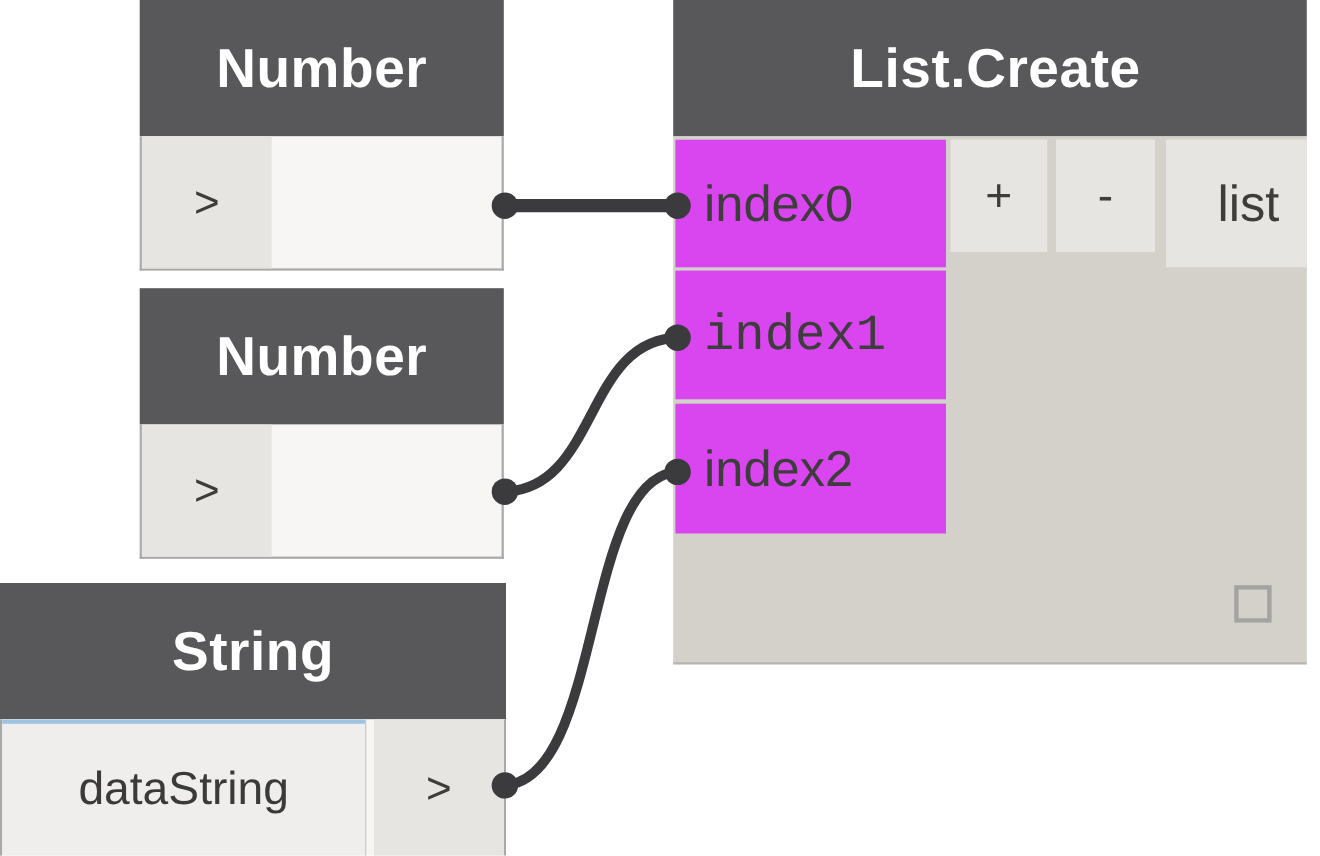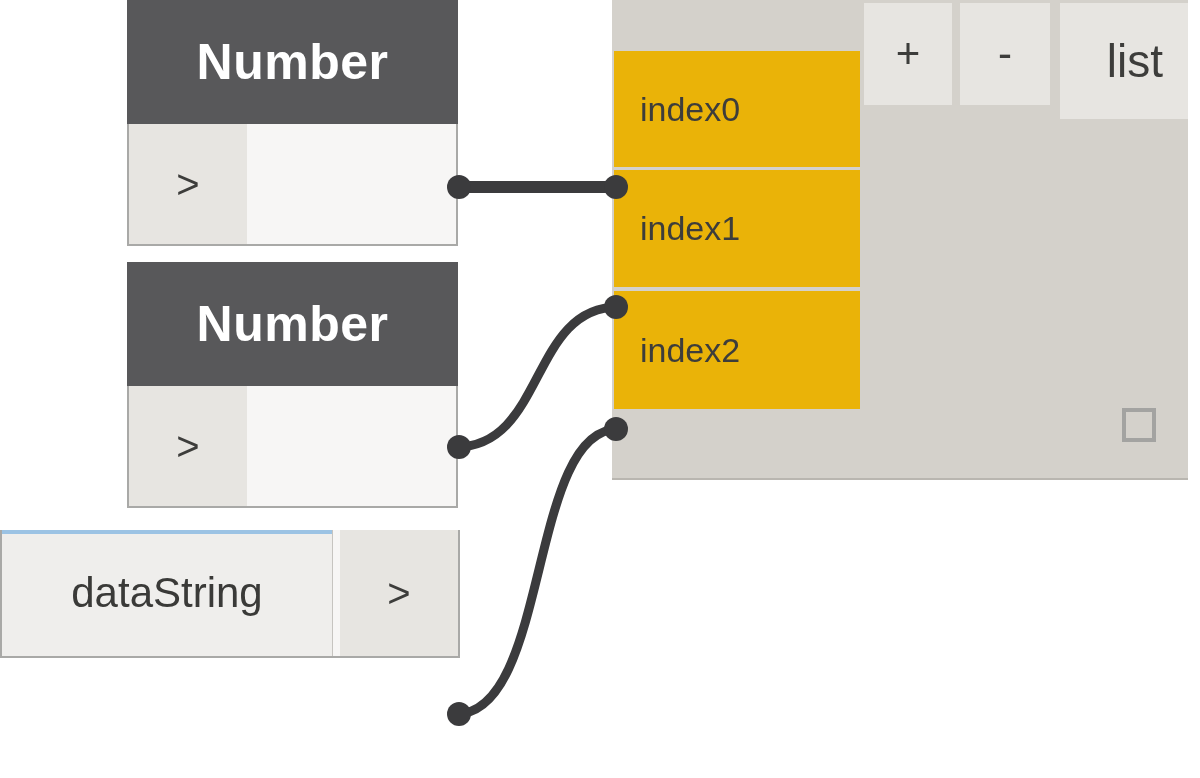--- a/index.html
+++ b/index.html
@@ -56,26 +56,25 @@
   .list-body {
     position:relative;
     background:#d4d1cb;
     height:480px;
     border-right:2px solid #b9b6b0;
     border-bottom:2px solid #b9b6b0;
   }
   .in-port {
     position:absolute;
     left:2px; width:246px;
-    background:#eab308;
+    background:#d946ef;
     color:#3d3d3b;
-    font-size:34px;
+    font-size:46px;
     display:flex; align-items:center;
     padding-left:26px;
-    margin-top:48px;
   }
   .lc-btn {
     position:absolute;
     top:3px; height:102px;
     background:#e7e5e1;
     color:#3d3d3b;
     font-size:42px;
     display:flex; align-items:center; justify-content:center;
   }
   .out-list {
@@ -119,30 +118,36 @@
   <div class="node" style="left:127px; top:262px; width:331px;">
     <div class="node-header">
       <span>Number</span>
     </div>
     <div class="port-row">
       <div class="out-port">&gt;</div>
     </div>
   </div>
 
   <div class="node" style="left:0; top:530px; width:460px;">
+    <div class="node-header">
+      <span>String</span>
+    </div>
     <div class="port-row" style="height:128px;">
       <div class="value-box focus">dataString</div>
       <div class="out-port">&gt;</div>
     </div>
   </div>
 
   <div class="node" style="left:612px; top:0; width:586px;">
+    <div class="node-header">
+      <span>List.Create</span>
+    </div>
     <div class="list-body">
       <div class="in-port" style="top:3px; height:116px;">index0</div>
-      <div class="in-port" style="top:122px; height:117px;">index1</div>
+      <div class="in-port" style="top:122px; height:117px;font-family:Liberation Mono, monospace;">index1</div>
       <div class="in-port" style="top:243px; height:118px;">index2</div>
 
       <div class="lc-btn" style="left:252px; width:88px;">+</div>
       <div class="lc-btn" style="left:348px; width:90px;">-</div>
 
       <div class="out-list" style="left:448px; width:135px;">list</div>
 
       <div class="preview-square"></div>
     </div>
   </div>

